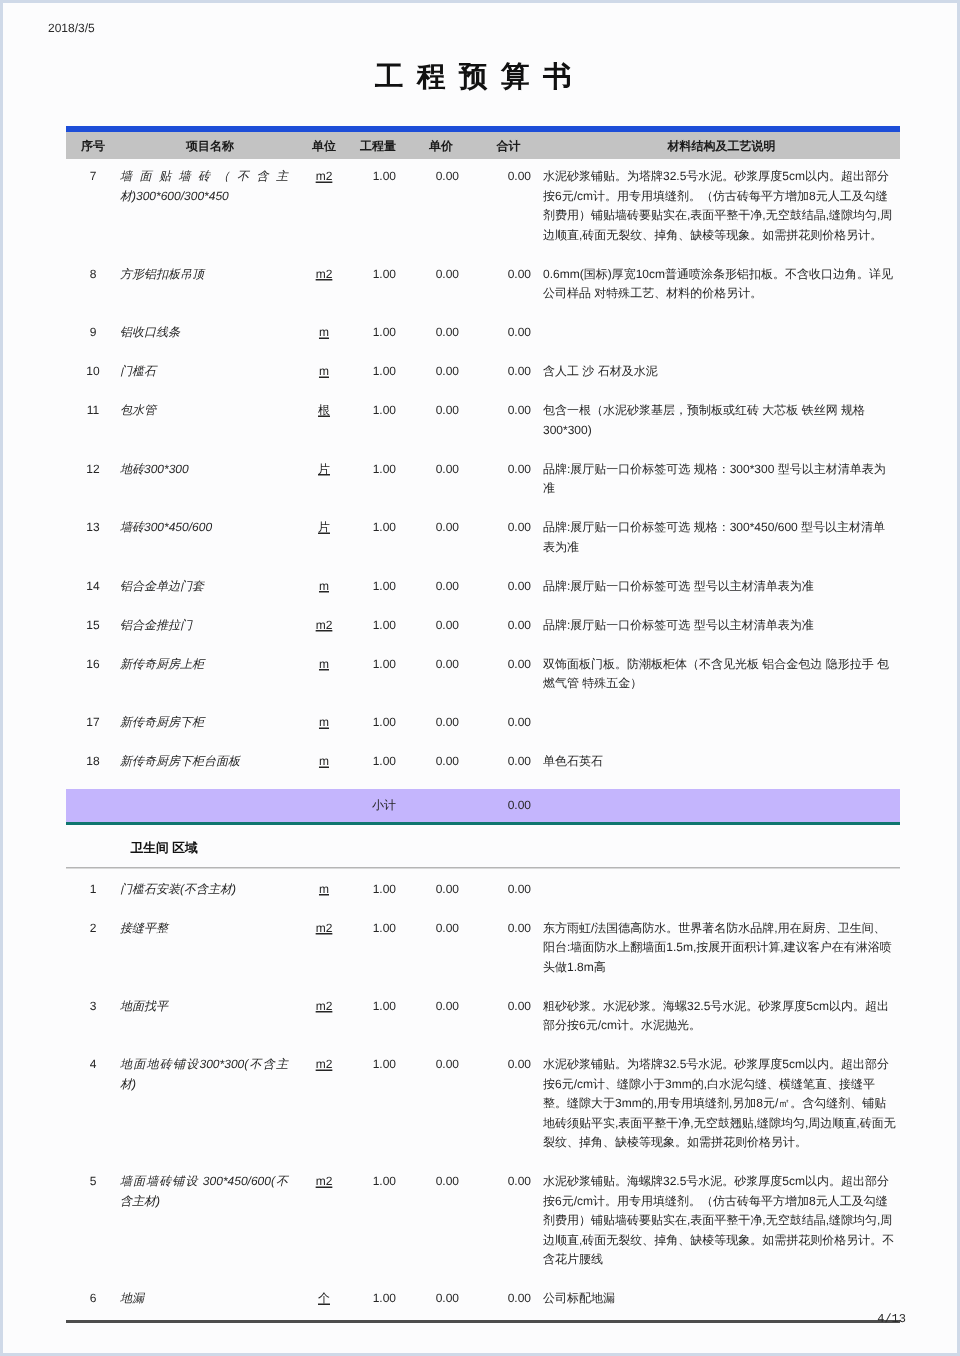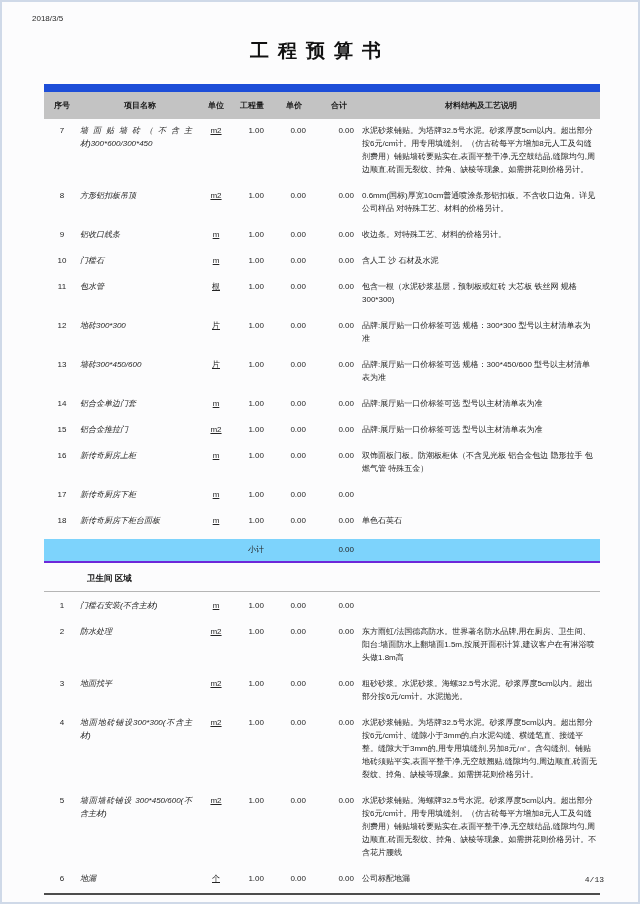--- a/index.html
+++ b/index.html
@@ -29,44 +29,44 @@
   }
   .budget-table {
     margin:20px 42px 0 42px;
     width:556px;
     font-size:8px;
   }
   .thead {
     display:grid;
     grid-template-columns:36px 120px 32px 40px 44px 46px 1fr;
     background:#c3c3c3;
-    border-top:8px solid #1d4ed8;
-    height:35px;
+    border-top:4px solid #1d4ed8;
+    height:22px;
     align-items:center;
     font-weight:bold;
     color:#1a1a1a;
   }
   .thead .hc { text-align:center; }
   .trow {
     display:grid;
     grid-template-columns:36px 120px 32px 40px 44px 46px 1fr;
     padding:5px 0 8px 0;
     line-height:13px;
     color:#252525;
   }
   .c.no    { text-align:center; }
   .c.name  { text-align:justify; padding-right:8px;font-style:italic; }
   .c.unit  { text-align:center;text-decoration:underline; }
   .c.qty   { text-align:right; padding-right:8px; }
   .c.price { text-align:right; padding-right:10px; }
   .c.total { text-align:right; padding-right:8px; }
   .c.spec  { text-align:left; padding-right:2px; }
   .trow.subtotal {
-    background:#7dd3fc;
-    border-bottom:2px solid #6d28d9;
+    background:#c4b5fd;
+    border-bottom:2px solid #0f766e;
     padding:4px 0 5px 0;
     margin-top:4px;
   }
   .section-row {
     padding:10px 0 6px 43px;
     font-weight:bold;
     font-size:8.5px;
     border-bottom:1px solid #b5b5b5;
     margin-bottom:2px;
     color:#111;
@@ -118,21 +118,20 @@
     <div class="c spec">0.6mm(国标)厚宽10cm普通喷涂条形铝扣板。不含收口边角。详见公司样品 对特殊工艺、材料的价格另计。</div>
   </div>
 
   <div class="trow">
     <div class="c no">9</div>
     <div class="c name">铝收口线条</div>
     <div class="c unit">m</div>
     <div class="c qty">1.00</div>
     <div class="c price">0.00</div>
     <div class="c total">0.00</div>
-    <div class="c spec">收边条。对特殊工艺、材料的价格另计。</div>
   </div>
 
   <div class="trow">
     <div class="c no">10</div>
     <div class="c name">门槛石</div>
     <div class="c unit">m</div>
     <div class="c qty">1.00</div>
     <div class="c price">0.00</div>
     <div class="c total">0.00</div>
     <div class="c spec">含人工 沙 石材及水泥</div>
@@ -235,21 +234,21 @@
     <div class="c no">1</div>
     <div class="c name">门槛石安装(不含主材)</div>
     <div class="c unit">m</div>
     <div class="c qty">1.00</div>
     <div class="c price">0.00</div>
     <div class="c total">0.00</div>
   </div>
 
   <div class="trow">
     <div class="c no">2</div>
-    <div class="c name">防水处理</div>
+    <div class="c name">接缝平整</div>
     <div class="c unit">m2</div>
     <div class="c qty">1.00</div>
     <div class="c price">0.00</div>
     <div class="c total">0.00</div>
     <div class="c spec">东方雨虹/法国德高防水。世界著名防水品牌,用在厨房、卫生间、阳台:墙面防水上翻墙面1.5m,按展开面积计算,建议客户在有淋浴喷头做1.8m高</div>
   </div>
 
   <div class="trow">
     <div class="c no">3</div>
     <div class="c name">地面找平</div>

